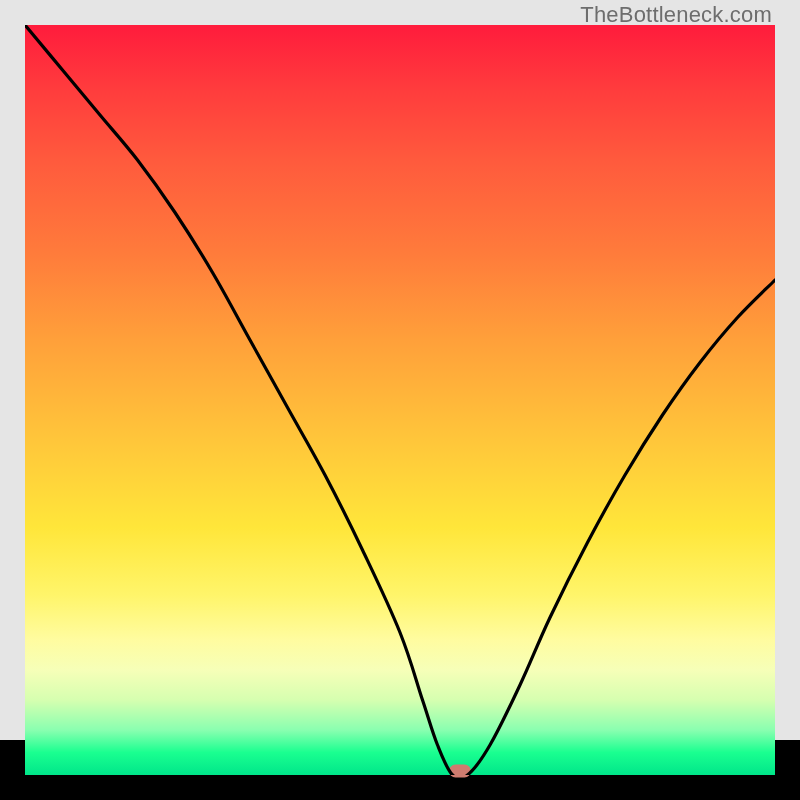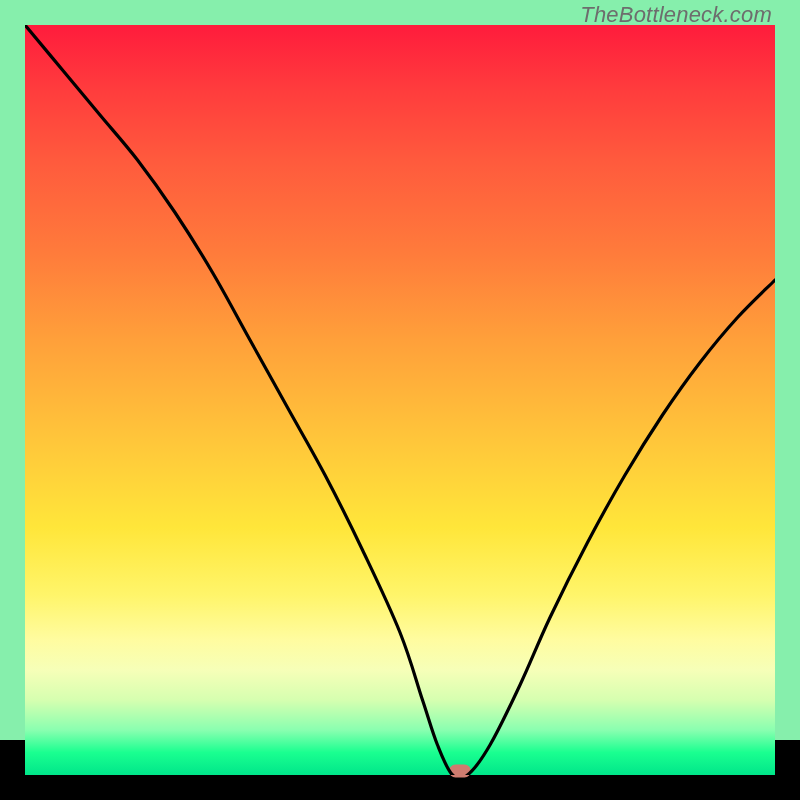--- a/index.html
+++ b/index.html
@@ -8,22 +8,21 @@
     width: 800px;
     height: 800px;
     background: #000;
     overflow: hidden;
     font-family: Arial, Helvetica, sans-serif;
   }
   .stage {
     position: relative;
     width: 800px;
     height: 740px;
-    background: #86efac;
-    font-style: italic;
+    background: #e5e5e5;
   }
   .plot {
     position: absolute;
     left: 25px;
     top: 25px;
     width: 750px;
     height: 750px;
     background: linear-gradient(
       to bottom,
       #ff1c3c 0%,

